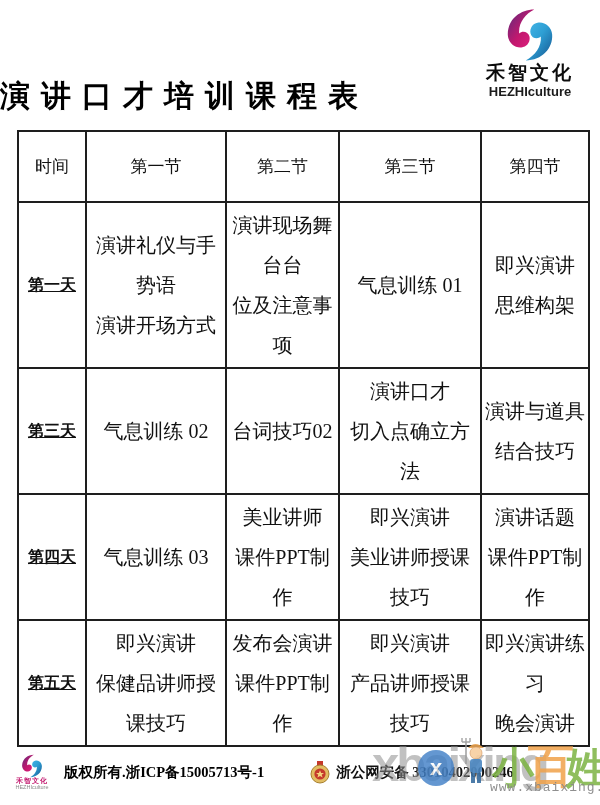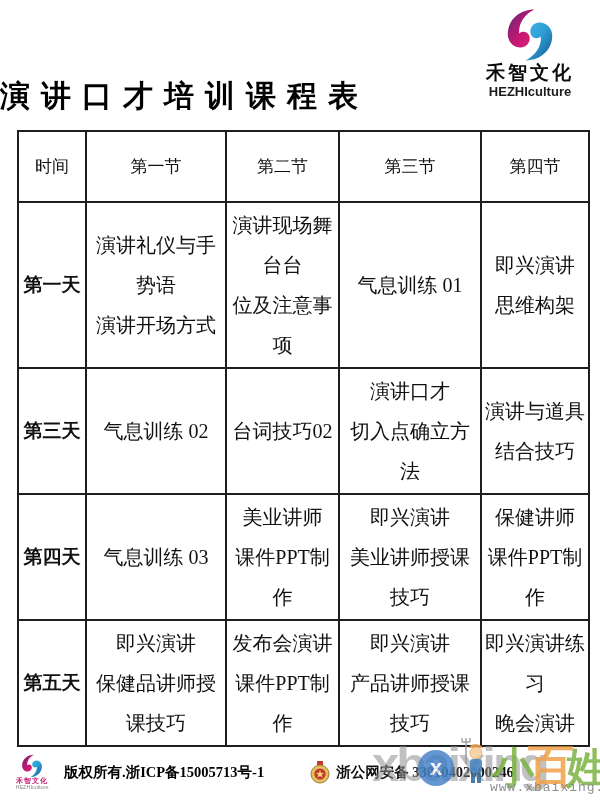--- a/index.html
+++ b/index.html
@@ -33,21 +33,21 @@
   .schedule col.c2 { width:113px; }
   .schedule col.c3 { width:142px; }
   .schedule col.c4 { width:108px; }
   .schedule th, .schedule td {
     border:2px solid #1e1e1e; text-align:center; vertical-align:middle;
     padding:2px 3px; overflow:hidden;
   }
   .schedule thead tr { height:71px; }
   .schedule tbody tr { height:91px; }
   .schedule th { font-size:17px; font-weight:normal; }
-  .schedule td.day { font-size:19px; font-weight:bold; }
+  .schedule td.day { font-size:16px; font-weight:bold;text-decoration:underline; }
   .schedule td.lesson { font-size:20px; line-height:2.0; white-space:pre-line; }
 
   
   .footer {
     position:absolute; left:8px; top:746px; width:592px; height:52px;
     display:flex; align-items:center;
   }
   .footer-logo { width:48px; text-align:center; line-height:1; }
   .footer-logo .swirl { width:24px; height:24px; display:block; margin:0 auto; }
   .footer-brand-cn { font-size:7px; color:#c2186e; font-weight:bold; letter-spacing:1px; }
@@ -142,21 +142,21 @@
         <td class="lesson">演讲与道具
 结合技巧</td>
       </tr>
       <tr>
         <td class="day">第四天</td>
         <td class="lesson">气息训练 03</td>
         <td class="lesson">美业讲师
 课件PPT制作</td>
         <td class="lesson">即兴演讲
 美业讲师授课技巧</td>
-        <td class="lesson">保健讲师
+        <td class="lesson">演讲话题
 课件PPT制作</td>
       </tr>
       <tr>
         <td class="day">第五天</td>
         <td class="lesson">即兴演讲
 保健品讲师授课技巧</td>
         <td class="lesson">发布会演讲
 课件PPT制作</td>
         <td class="lesson">即兴演讲
 产品讲师授课技巧</td>

